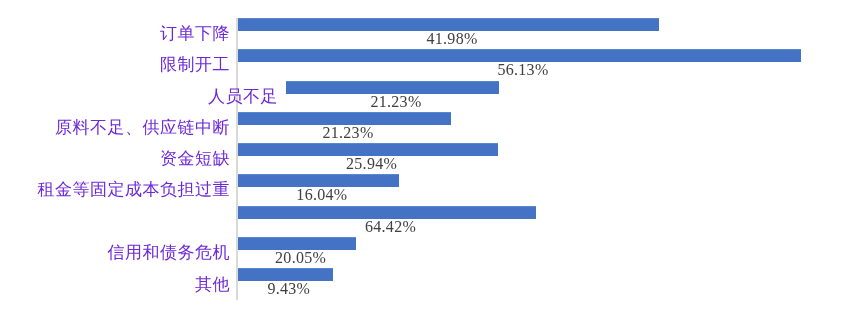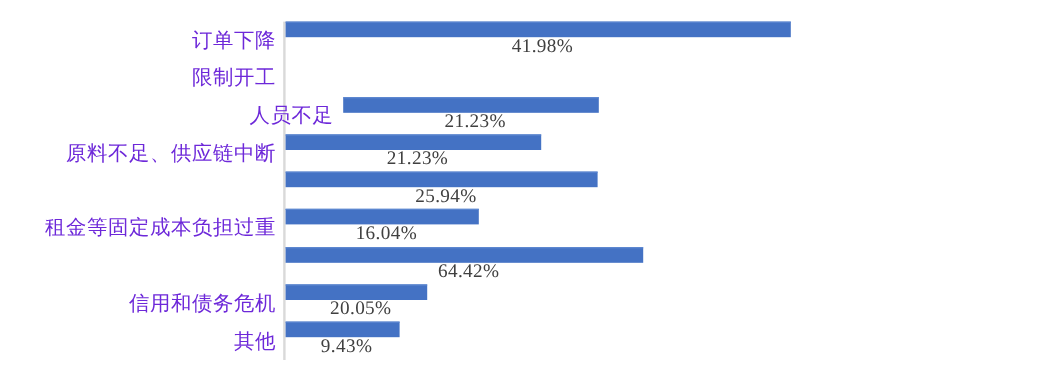--- a/index.html
+++ b/index.html
@@ -94,36 +94,41 @@
     <div id="bars">
         <div class="bar-row" style="top: 0px;">
           <div class="cat-label">订单下降</div>
           <div class="bar-wrap">
             <div class="bar" style="width: 421.059px; background: rgb(68, 114, 196);"></div>
             <div class="value-label">41.98%</div>
           </div>
         </div>
         <div class="bar-row" style="top: 31.3px;">
           <div class="cat-label">限制开工</div>
+          <div class="bar-wrap">
+            <div class="bar" style="width: 562.984px; background: rgb(68, 114, 196);"></div>
+            <div class="value-label">56.13%</div>
+          </div>
         </div>
         <div class="bar-row" style="top: 62.6px; margin-left: 48px;">
           <div class="cat-label">人员不足</div>
           <div class="bar-wrap">
             <div class="bar" style="width: 212.937px; background: rgb(68, 114, 196);"></div>
             <div class="value-label">21.23%</div>
           </div>
         </div>
         <div class="bar-row" style="top: 93.9px;">
           <div class="cat-label">原料不足、供应链中断</div>
           <div class="bar-wrap">
             <div class="bar" style="width: 212.937px; background: rgb(68, 114, 196);"></div>
             <div class="value-label">21.23%</div>
           </div>
         </div>
         <div class="bar-row" style="top: 125.2px;">
+          <div class="cat-label">资金短缺</div>
           <div class="bar-wrap">
             <div class="bar" style="width: 260.178px; background: rgb(68, 114, 196);"></div>
             <div class="value-label">25.94%</div>
           </div>
         </div>
         <div class="bar-row" style="top: 156px;">
           <div class="cat-label">租金等固定成本负担过重</div>
           <div class="bar-wrap">
             <div class="bar" style="width: 160.881px; background: rgb(68, 114, 196);"></div>
             <div class="value-label">16.04%</div>

